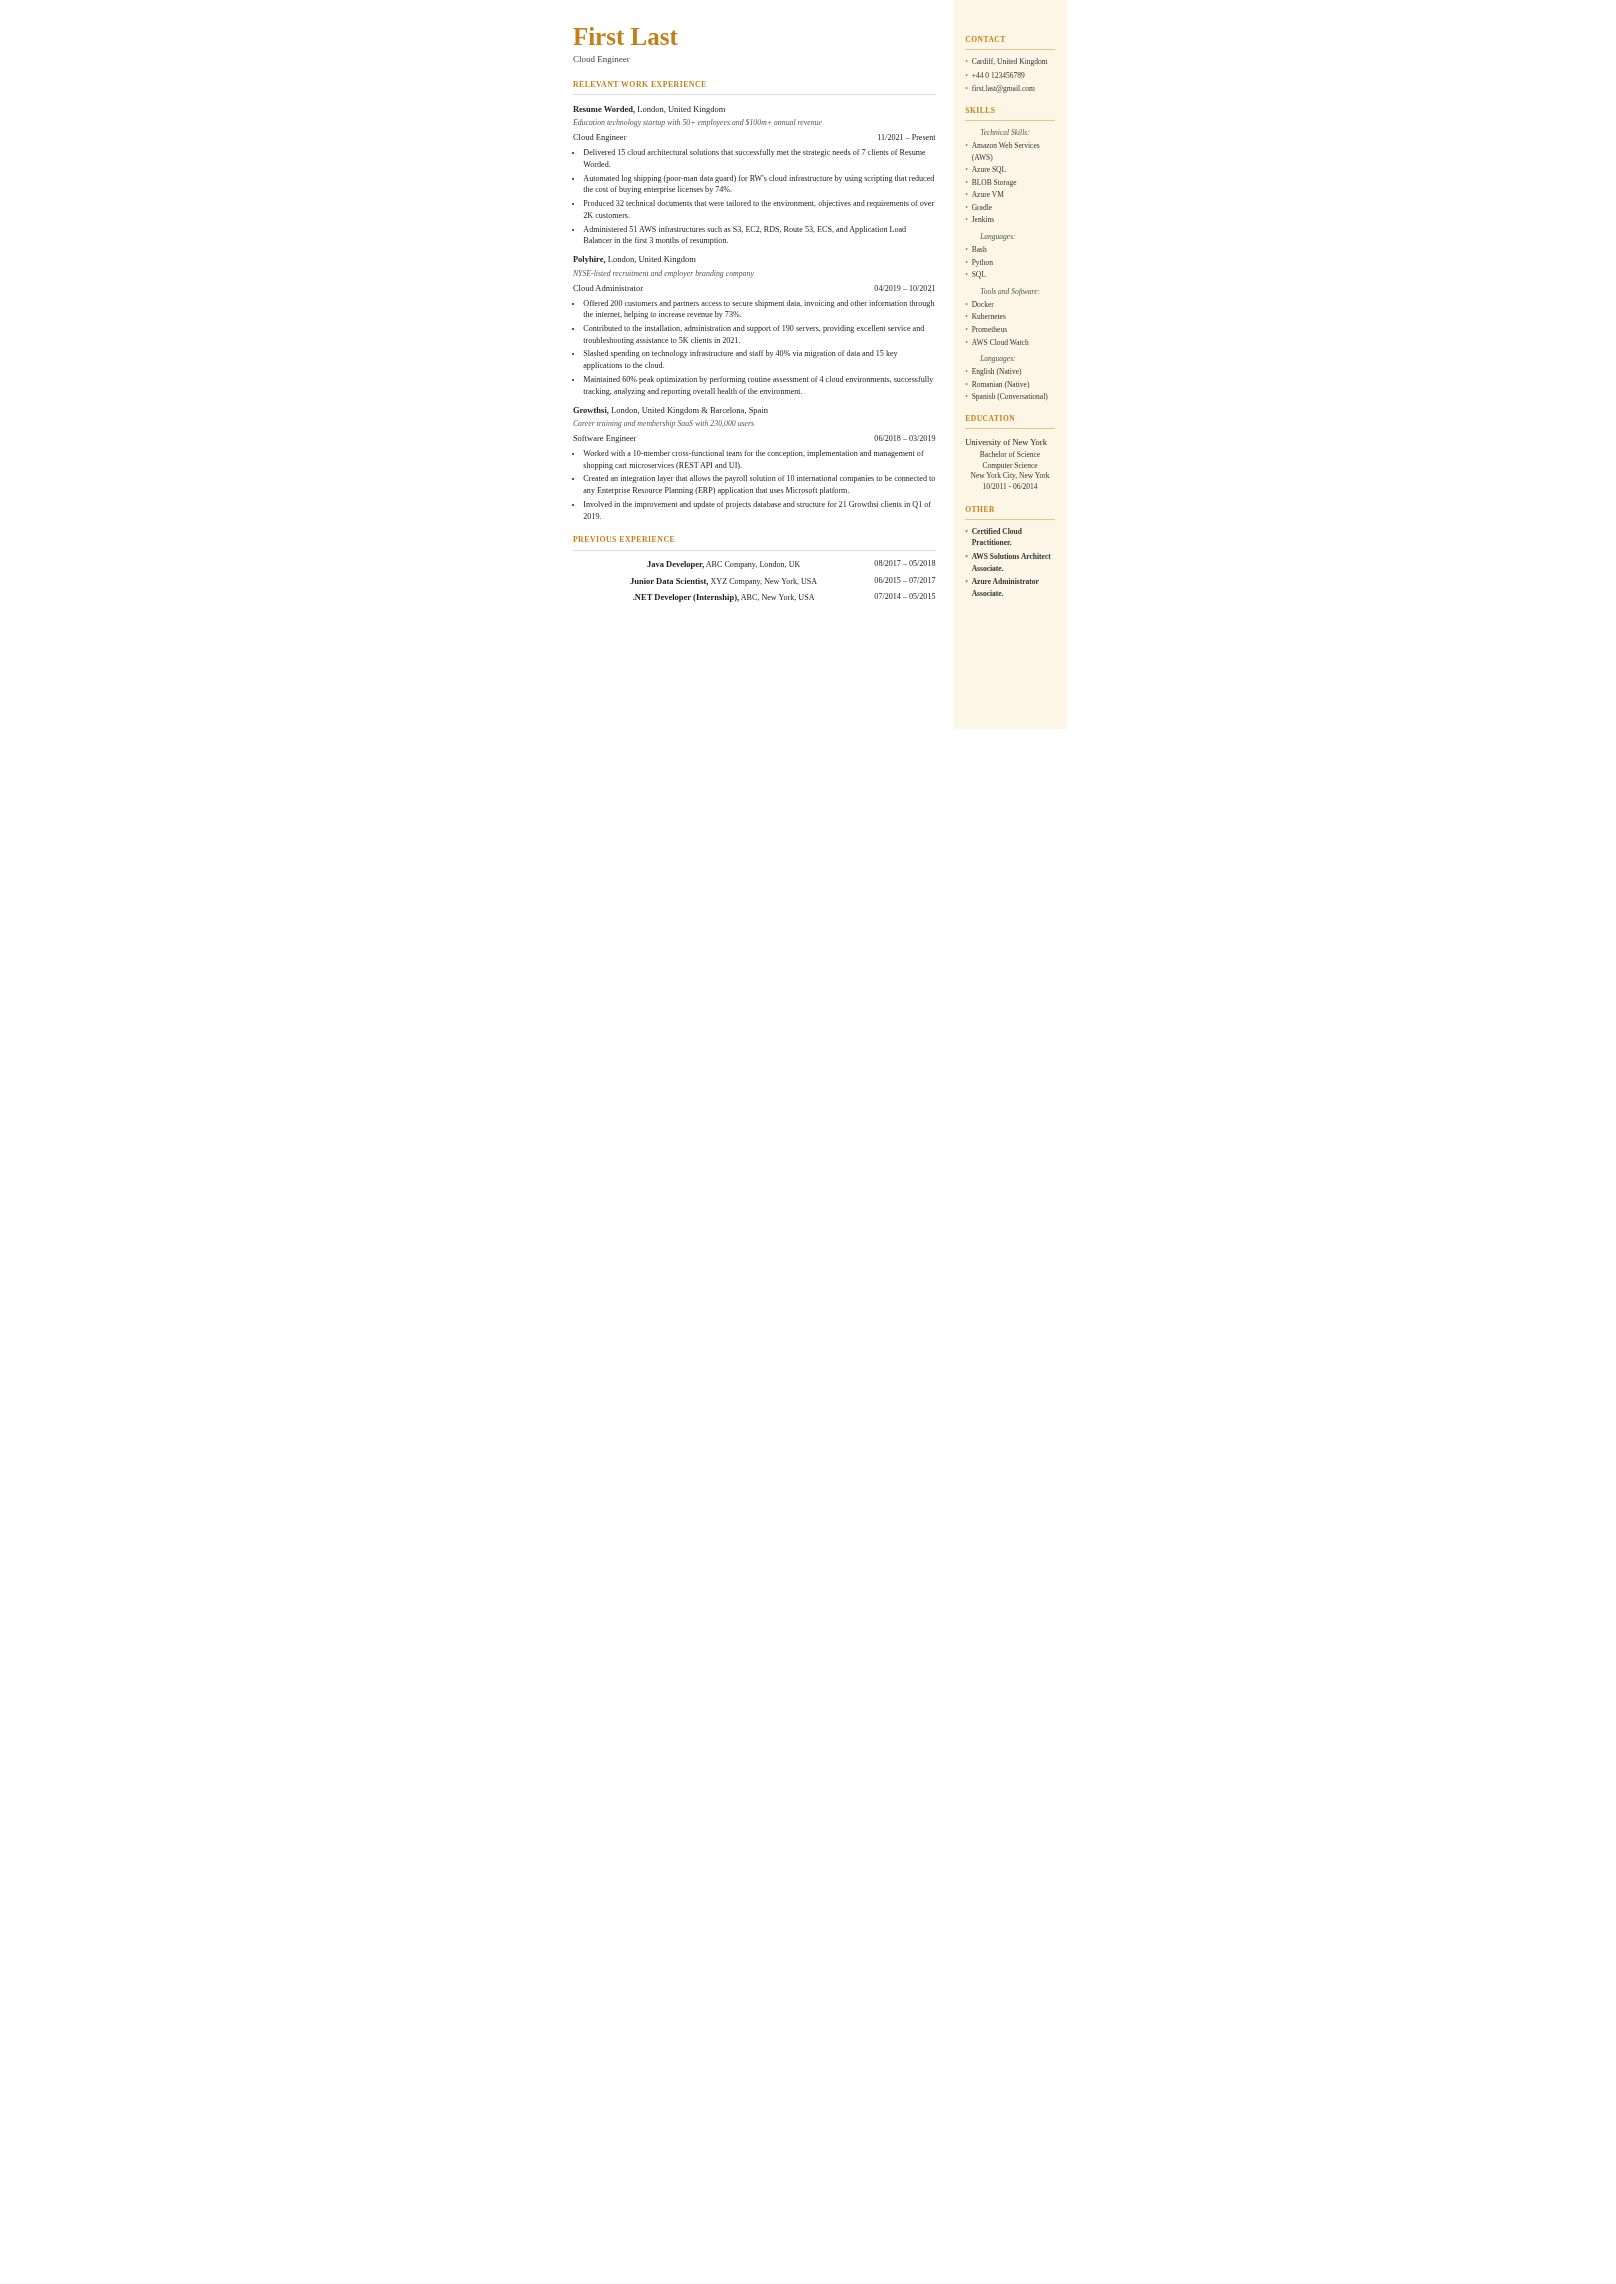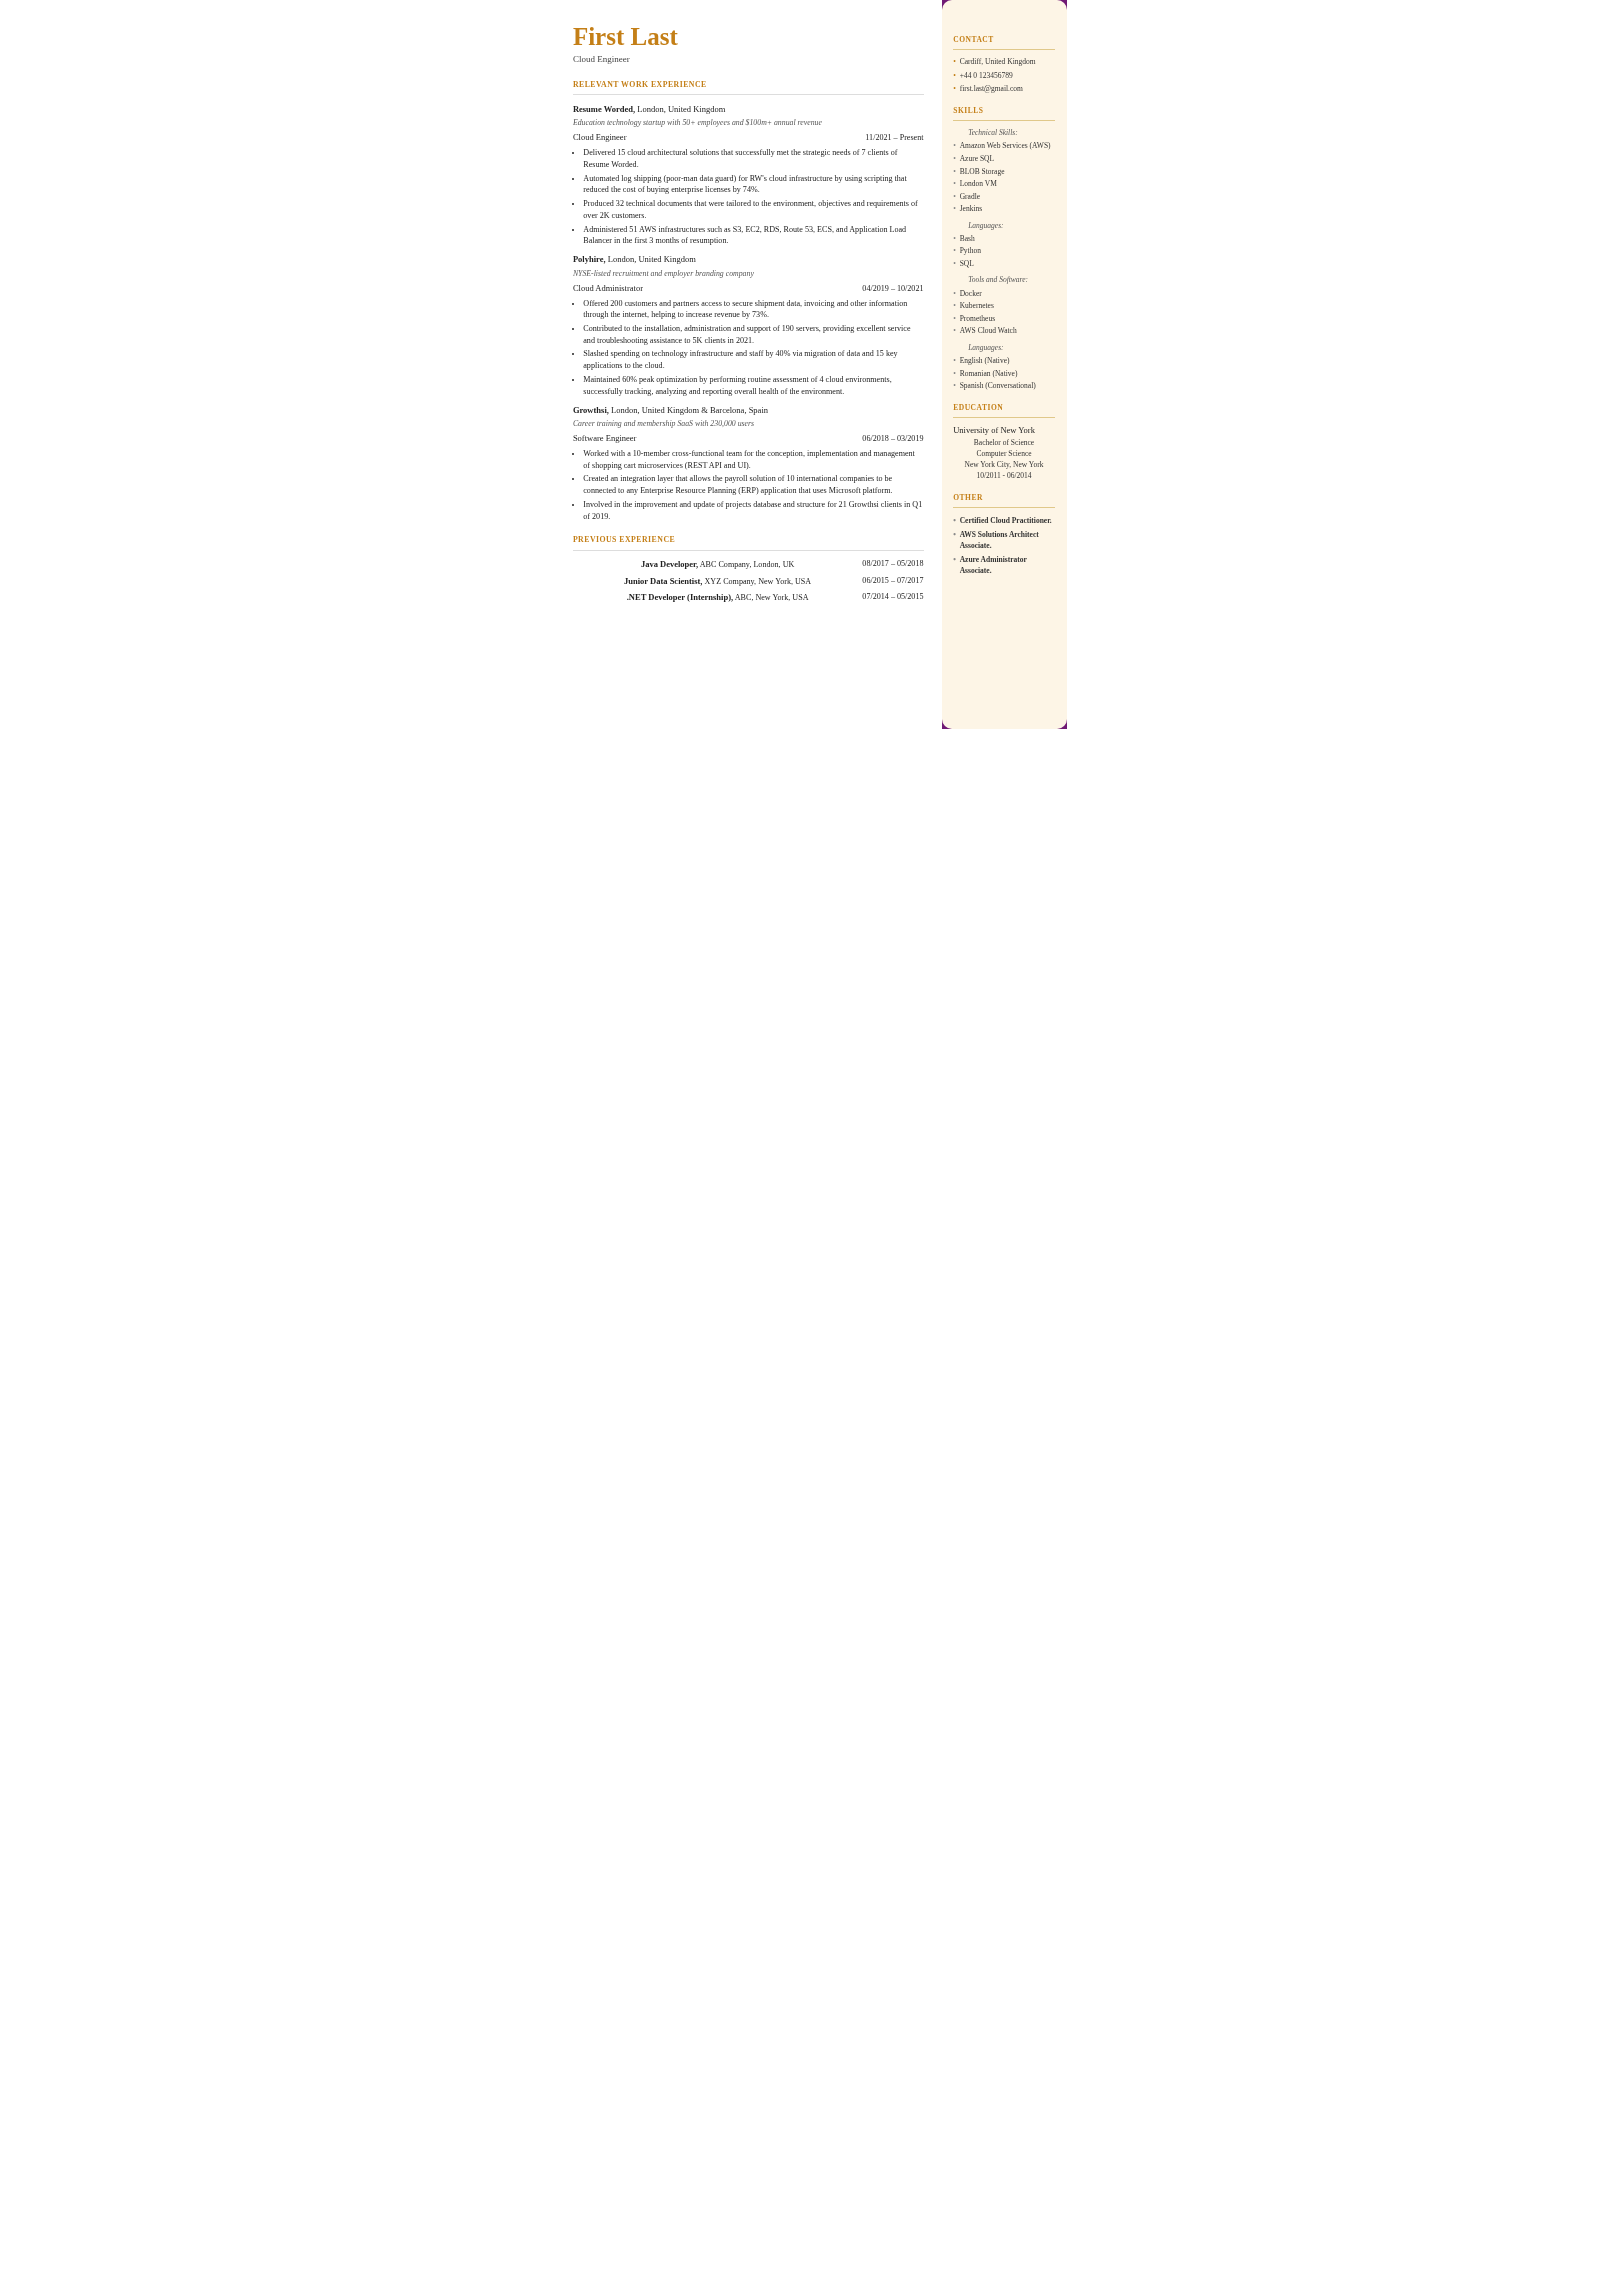--- a/index.html
+++ b/index.html
@@ -95,24 +95,23 @@
       justify-content: space-between;
       margin-bottom: 3.3px;
       font-size: 8.1px;
       text-align: center;
     }
     .prev-exp-left { flex: 1; }
     .prev-exp-dates { white-space: nowrap; }
 
     
     .right-col {
-      width: 125px;
+      width: 113px;
       background: #fdf5e6;
       padding: 23.4px 11.7px 23.4px 11.7px;
-      border-radius: 10px;
     }
     .right-section-title {
       font-size: 7.5px;
       font-weight: bold;
       color: #c47f17;
       letter-spacing: 0.07em;
       text-transform: uppercase;
       margin-bottom: 3.9px;
       margin-top: 10.4px;
     }
@@ -297,21 +296,21 @@
 
     <div>
       <div class="right-section-title">SKILLS</div>
       <hr class="right-divider">
 
       <div class="skill-category-label">Technical Skills:</div>
       <ul class="skill-list">
         <li>Amazon Web Services (AWS)</li>
         <li>Azure SQL</li>
         <li>BLOB Storage</li>
-        <li>London VM</li>
+        <li>Azure VM</li>
         <li>Gradle</li>
         <li>Jenkins</li>
       </ul>
 
       <div class="skill-category-label">Languages:</div>
       <ul class="skill-list">
         <li>Bash</li>
         <li>Python</li>
         <li>SQL</li>
       </ul>

